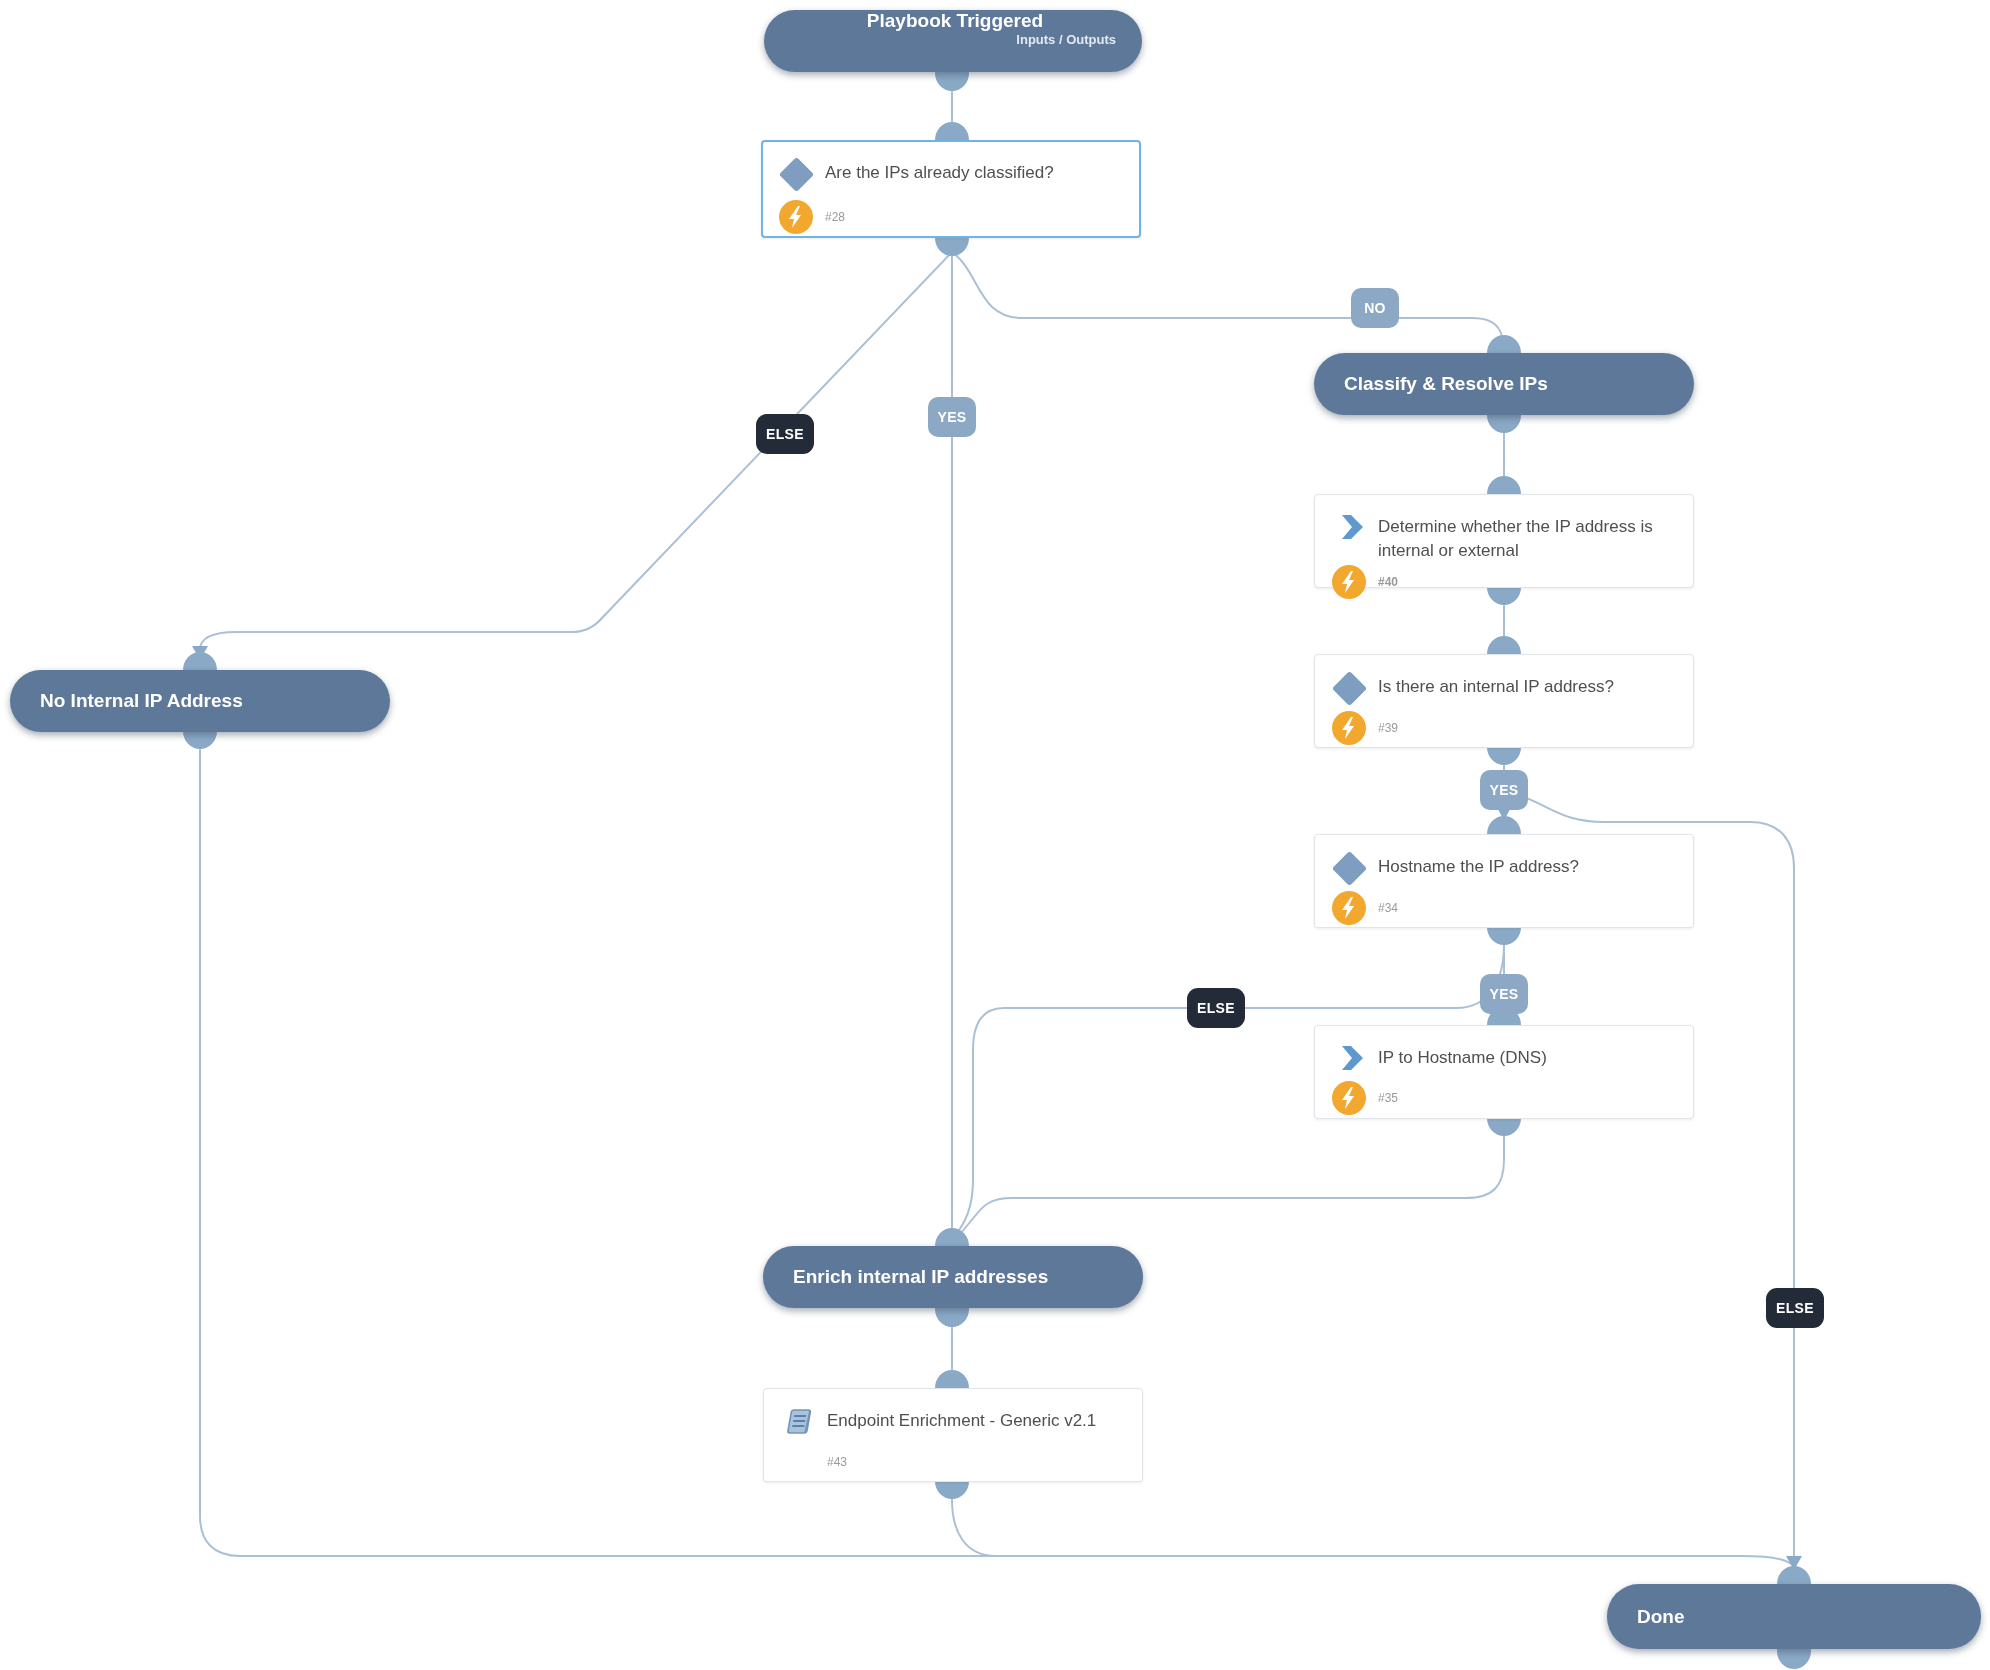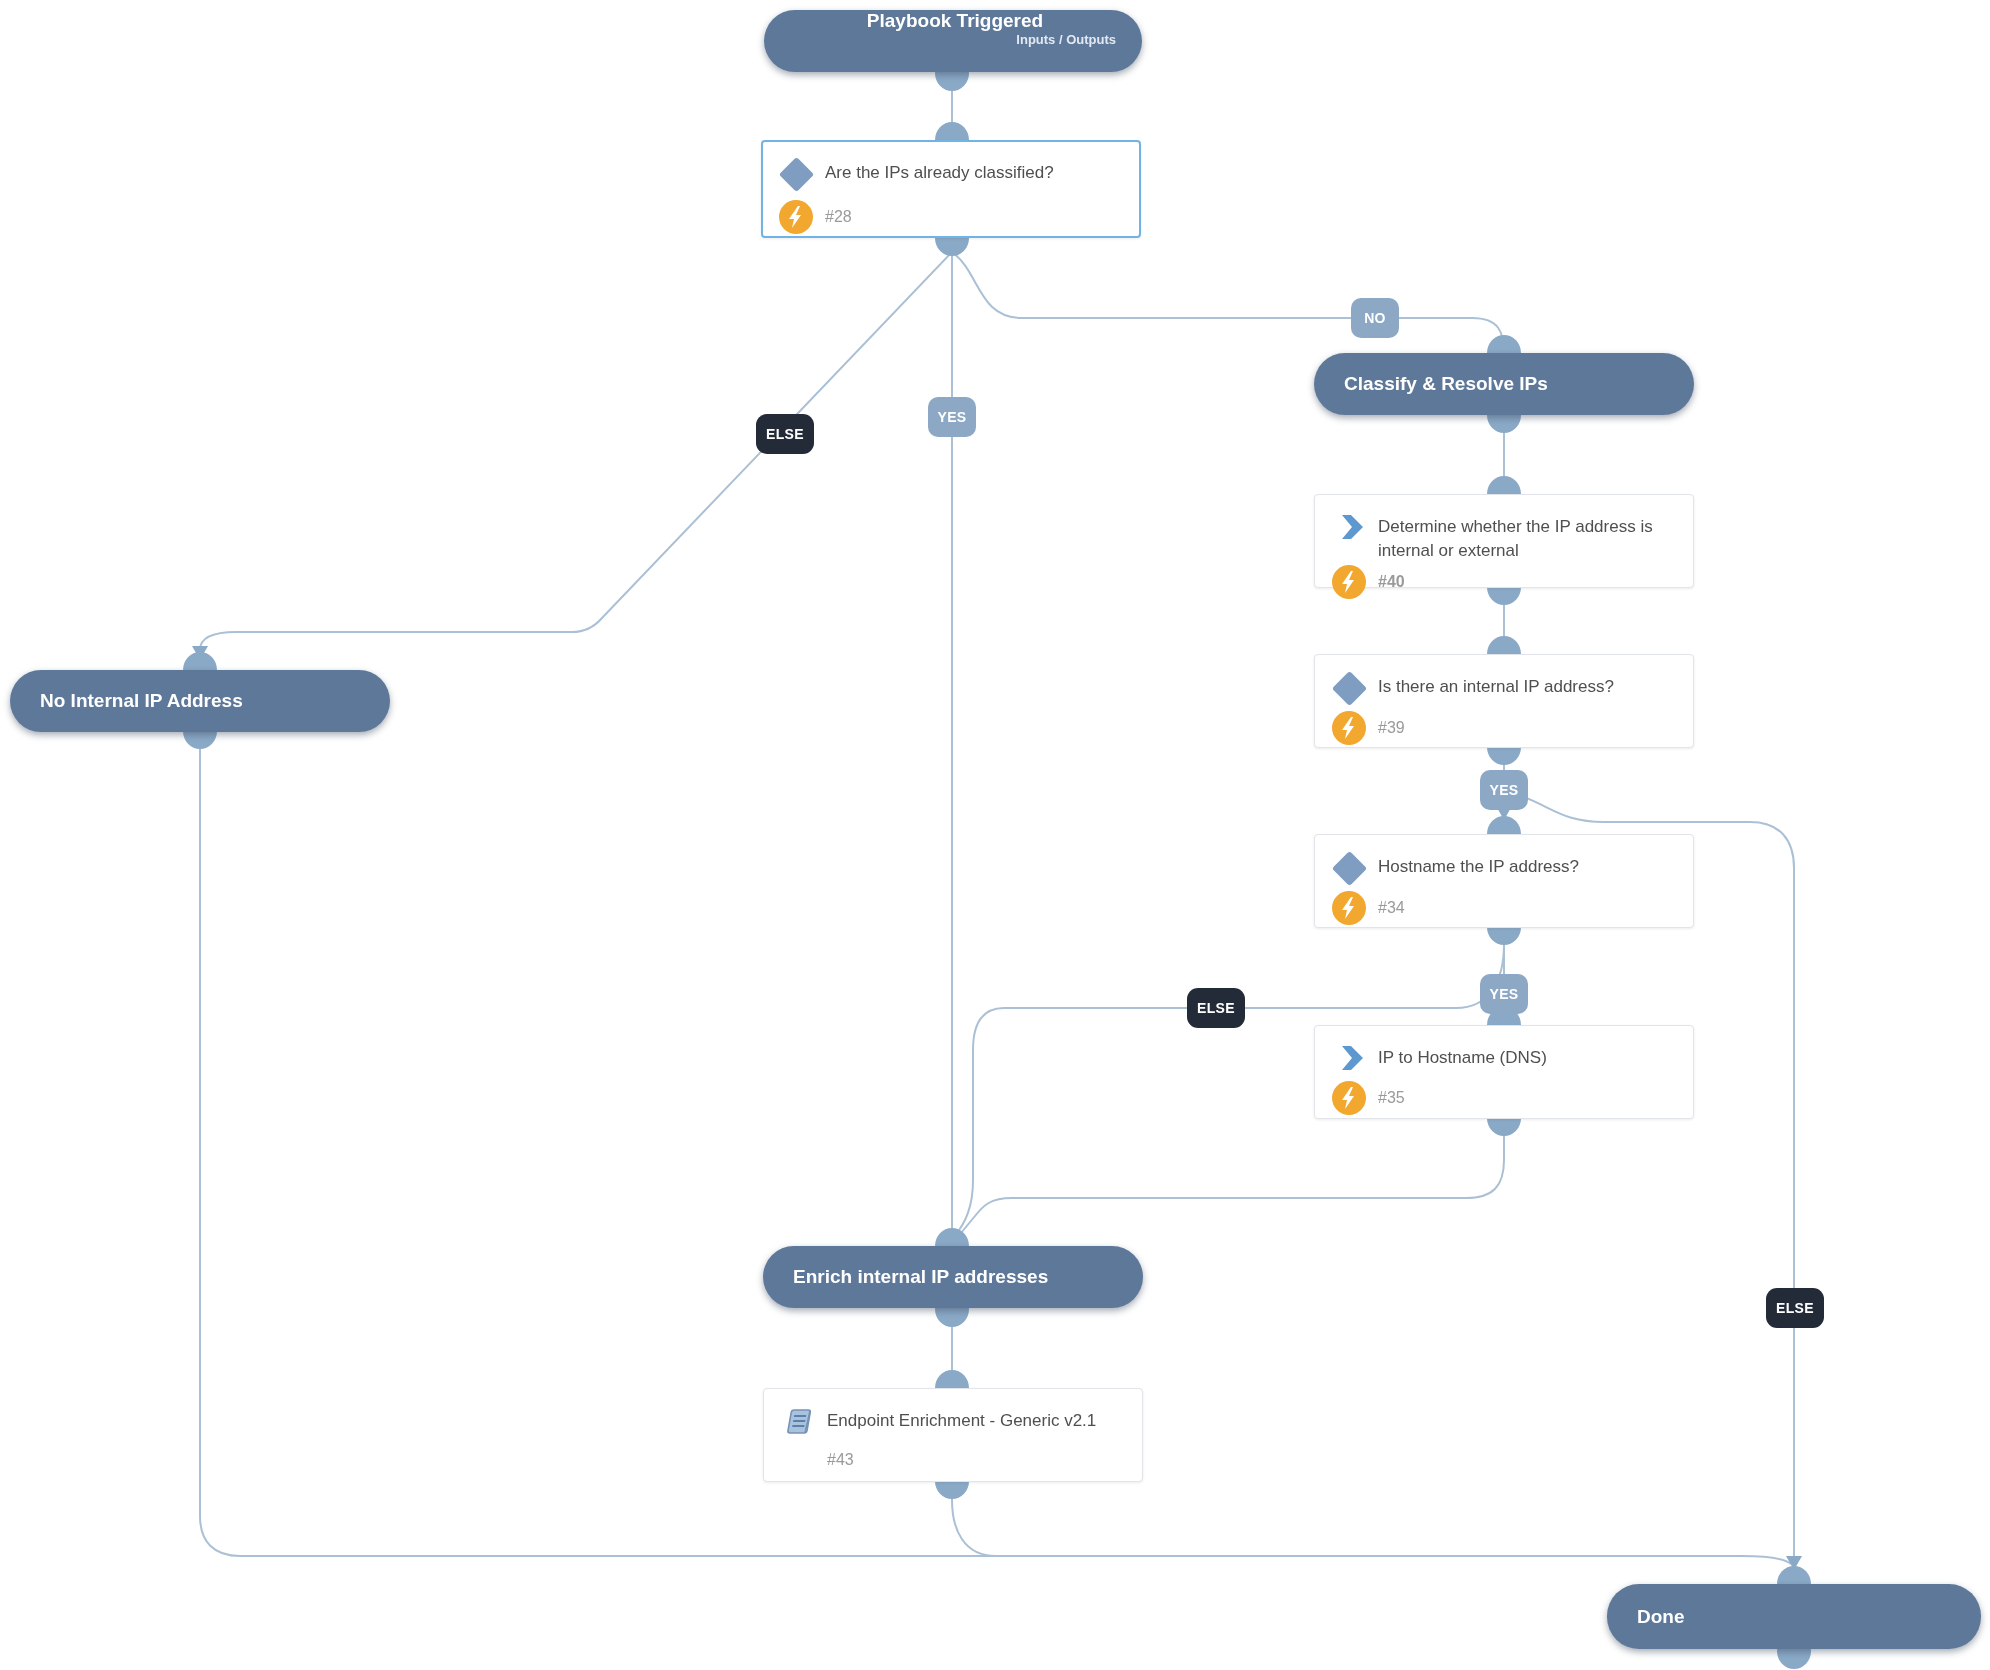--- a/index.html
+++ b/index.html
@@ -28,21 +28,21 @@
     background:#ffffff; border:1px solid #e1e4e8; border-radius:4px;
     box-shadow:0 1px 3px rgba(0,0,0,.08);
     padding:17px 0 12px 17px;
     display:flex; flex-direction:column; cursor:pointer;
   }
   .task-box.selected { border:2px solid #70b3e7; padding:16px 15px 2px 16px; }
   .row-top { display:flex; align-items:flex-start; }
   .row-bottom { display:flex; align-items:center; margin-top:auto; padding-top:10px; }
   .icon-cell { flex:0 0 46px; display:flex; align-items:center; }
   .task-title { flex:1; font-size:17px; line-height:1.42; color:#4f4f4f; padding-top:3px; }
-  .task-id { font-size:16px; color:#9a9a9a; }
+  .task-id { font-size:12px; color:#9a9a9a; }
 
   
   .diamond {
     width:25px; height:25px; margin:4px 0 0 5px;
     background:#7f9dc1; border-radius:3px; transform:rotate(45deg);
   }
   .bolt-badge { width:34px; height:34px; }
   .chevron-svg { margin:2px 0 0 5px; }
   .book-svg { margin:2px 0 0 4px; }
 
@@ -235,21 +235,21 @@
     <div class="row-bottom" style="padding-top:2px;">
       <span class="icon-cell" style="flex-basis:46px;"></span>
       <span class="task-id">#43</span>
     </div>
   </div>
 
   <div class="pill" style="left:1607px; top:1584px; width:374px; height:65px;">
     <span>Done</span>
   </div>
 
-  <div class="badge decision" style="left:1351px; top:298px;">NO</div>
+  <div class="badge decision" style="left:1351px; top:288px;">NO</div>
   <div class="badge decision" style="left:928px; top:397px;">YES</div>
   <div class="badge else" style="left:756px; top:414px;">ELSE</div>
   <div class="badge decision" style="left:1480px; top:770px;">YES</div>
   <div class="badge decision" style="left:1480px; top:974px;">YES</div>
   <div class="badge else" style="left:1187px; top:988px;">ELSE</div>
   <div class="badge else" style="left:1766px; top:1288px;">ELSE</div>
 
 </div>
 
 </body></html>

